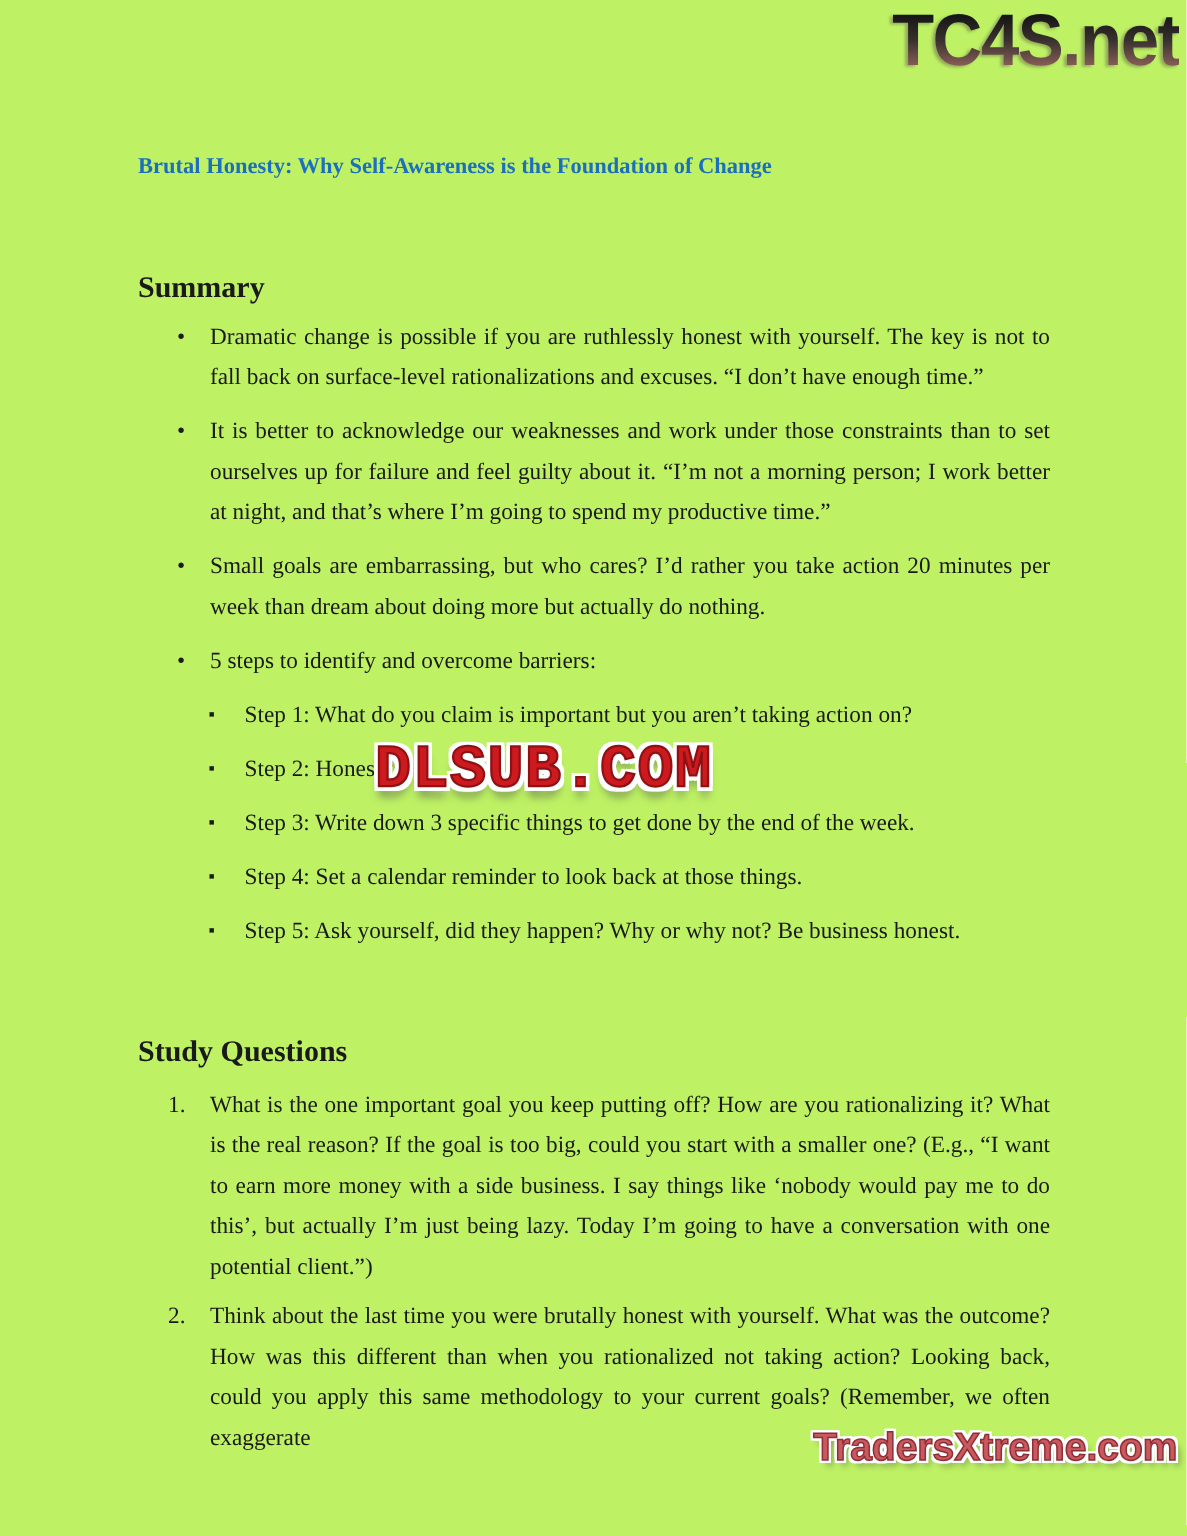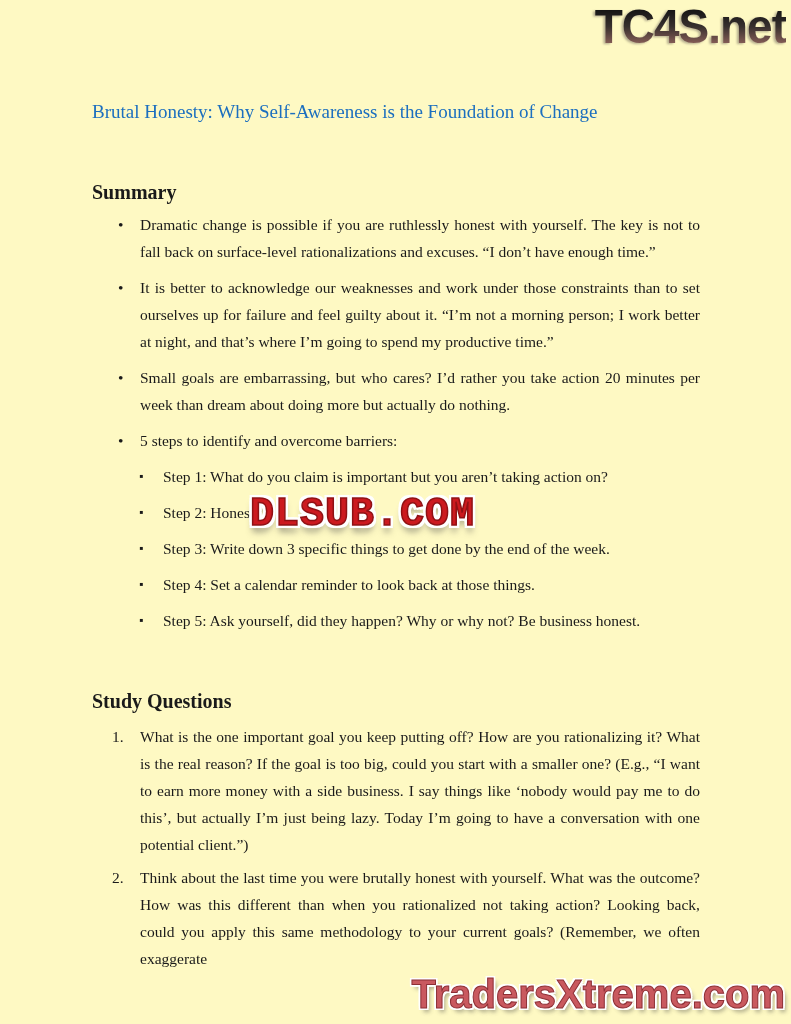--- a/index.html
+++ b/index.html
@@ -1,54 +1,54 @@
 <!DOCTYPE html>
 <html><head>
 <meta charset="utf-8">
 <style>
   html,body{margin:0;padding:0;background:#ffffff;}
   .page{
-    position:relative;width:791px;height:1024px;background:#fef9c3;
+    position:relative;width:791px;height:1024px;background:#bef264;
     overflow:hidden;font-family:"Liberation Serif",serif;color:#1a1a1a;
   }
   
   .header-logo{
     position:absolute;top:0;right:5px;
     font-family:"Liberation Sans",sans-serif;font-weight:bold;
     font-size:46px;line-height:50px;letter-spacing:-1px;
     transform:scaleY(1.06);transform-origin:top right;
     background:linear-gradient(180deg,#121212 15%,#37302e 50%,#93655d 88%);
     -webkit-background-clip:text;background-clip:text;color:transparent;
     filter:drop-shadow(-2px 1px 1px rgba(90,80,78,0.45));
   }
   .footer-logo{
-    position:absolute;top:974px;right:6px;
+    position:absolute;top:944px;right:6px;
     font-family:"Liberation Sans",sans-serif;font-weight:bold;
-    font-size:40px;line-height:40px;letter-spacing:0;
+    font-size:26px;line-height:40px;letter-spacing:0;
     color:#c9595f;-webkit-text-stroke:1px #8d2f35;
     text-shadow:
       -2px -2px 0 #fff,2px -2px 0 #fff,-2px 2px 0 #fff,2px 2px 0 #fff,
       0 -2px 0 #fff,0 2px 0 #fff,-2px 0 0 #fff,2px 0 0 #fff,
       3px 4px 4px rgba(60,60,60,0.45);
   }
   
   .watermark{
     position:absolute;left:250px;top:492px;
     font-family:Liberation Mono, monospace;font-weight:bold;
     font-size:40px;line-height:46px;letter-spacing:1px;
     color:#cc1a1f;-webkit-text-stroke:1.5px #8f1114;
     text-shadow:
       -3px -3px 0 #fff,3px -3px 0 #fff,-3px 3px 0 #fff,3px 3px 0 #fff,
       0 -3px 0 #fff,0 3px 0 #fff,-3px 0 0 #fff,3px 0 0 #fff,
       0 7px 6px rgba(70,70,70,0.5);
   }
   
   .content{position:absolute;left:92px;top:0;width:608px;}
   .doc-title{
-    margin:98px 0 0 0;font-size:19px;line-height:27px;font-weight:normal;
+    margin:98px 0 0 0;font-size:15px;line-height:27px;font-weight:bold;
     color:#1c6fbf;
   }
   .sec-heading{
     margin:54px 0 0 0;font-size:20px;line-height:27px;font-weight:bold;
   }
   .sec-heading.study{}
   ul,ol{list-style:none;margin:0;padding:0;}
   ul.summary-list{margin-top:5px;}
   ul.steps-list{margin-top:2px;}
   ol.questions{margin-top:8px;}

